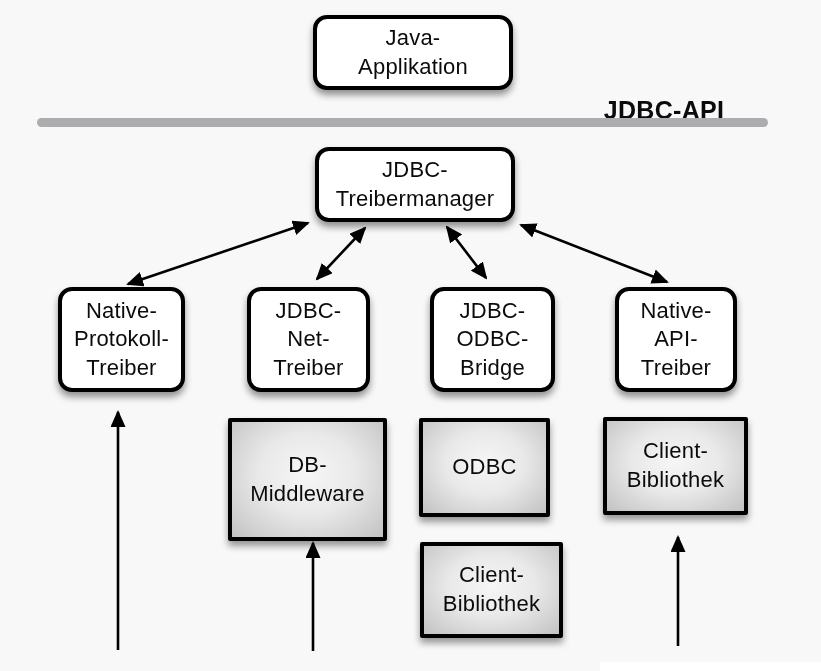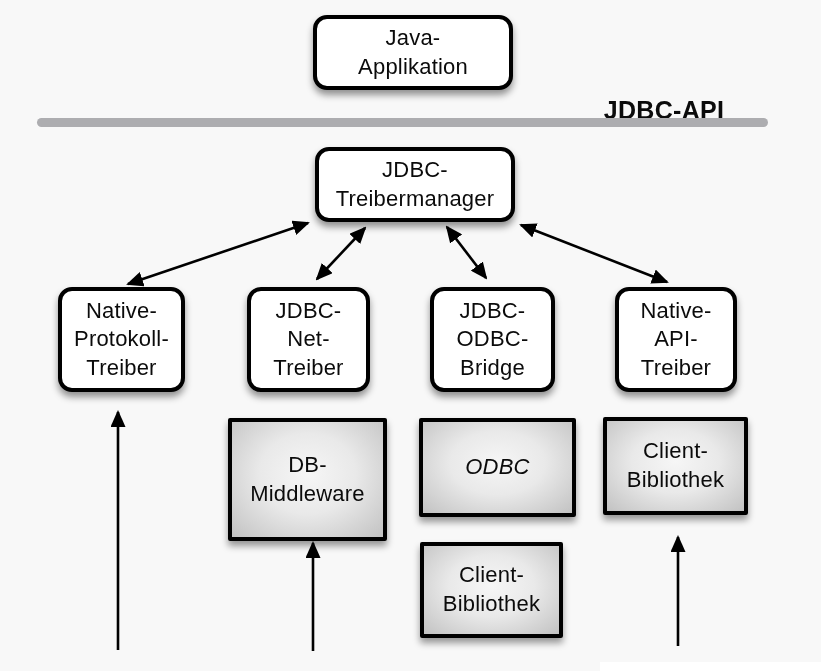--- a/index.html
+++ b/index.html
@@ -41,21 +41,21 @@
   
   .java-app   {left:313px; top:15px;  width:200px; height:75px;}
   .manager    {left:315px; top:147px; width:200px; height:75px;}
   
   .drv-native-protokoll{left:58px;  top:287px; width:127px; height:105px;}
   .drv-jdbc-net        {left:247px; top:287px; width:123px; height:105px;}
   .drv-jdbc-odbc       {left:430px; top:287px; width:125px; height:105px;}
   .drv-native-api      {left:615px; top:287px; width:122px; height:105px;}
   
   .g-db-middleware {left:228px; top:418px; width:159px; height:123px;}
-  .g-odbc          {left:419px; top:418px; width:157px; height:99px;font-style:italic;}
+  .g-odbc          {left:419px; top:418px; width:131px; height:99px;}
   .g-client-right  {left:603px; top:417px; width:145px; height:98px;}
   .g-client-middle {left:420px; top:542px; width:143px; height:96px;}
 
   .divider{
     position:absolute;
     left:37px; top:118px;
     width:731px; height:9px;
     border-radius:5px;
     background:#adadb0;
   }

